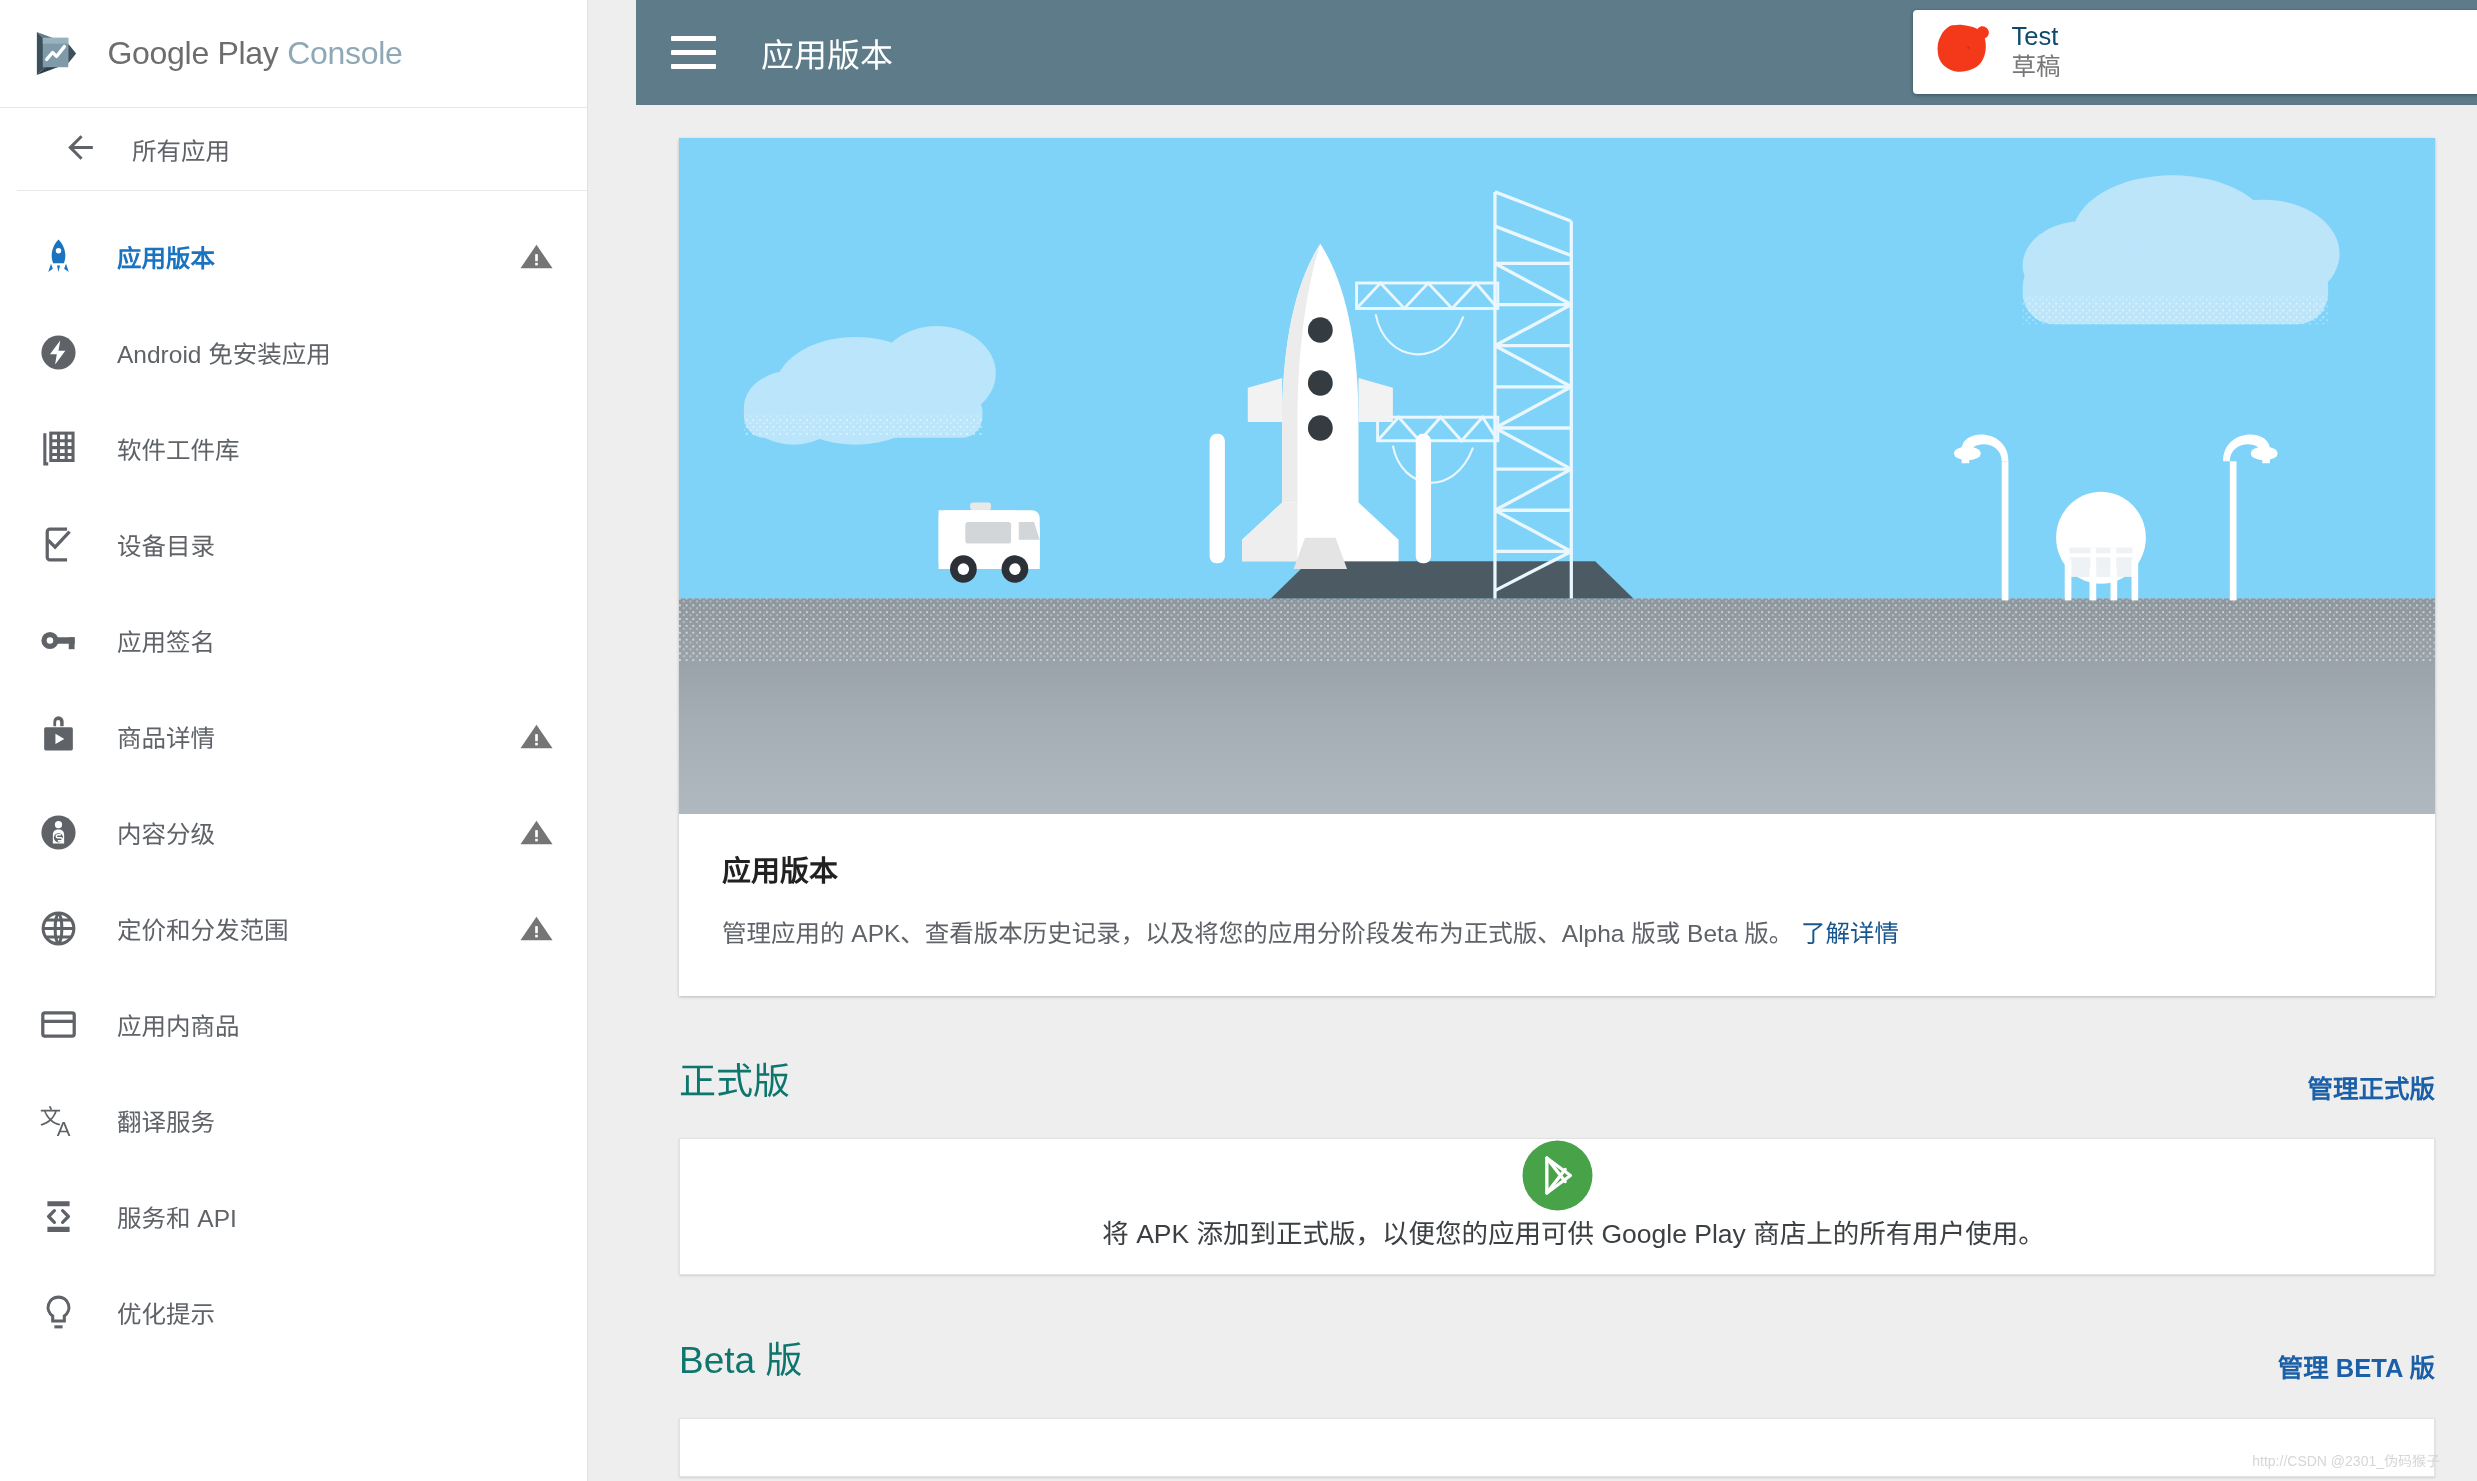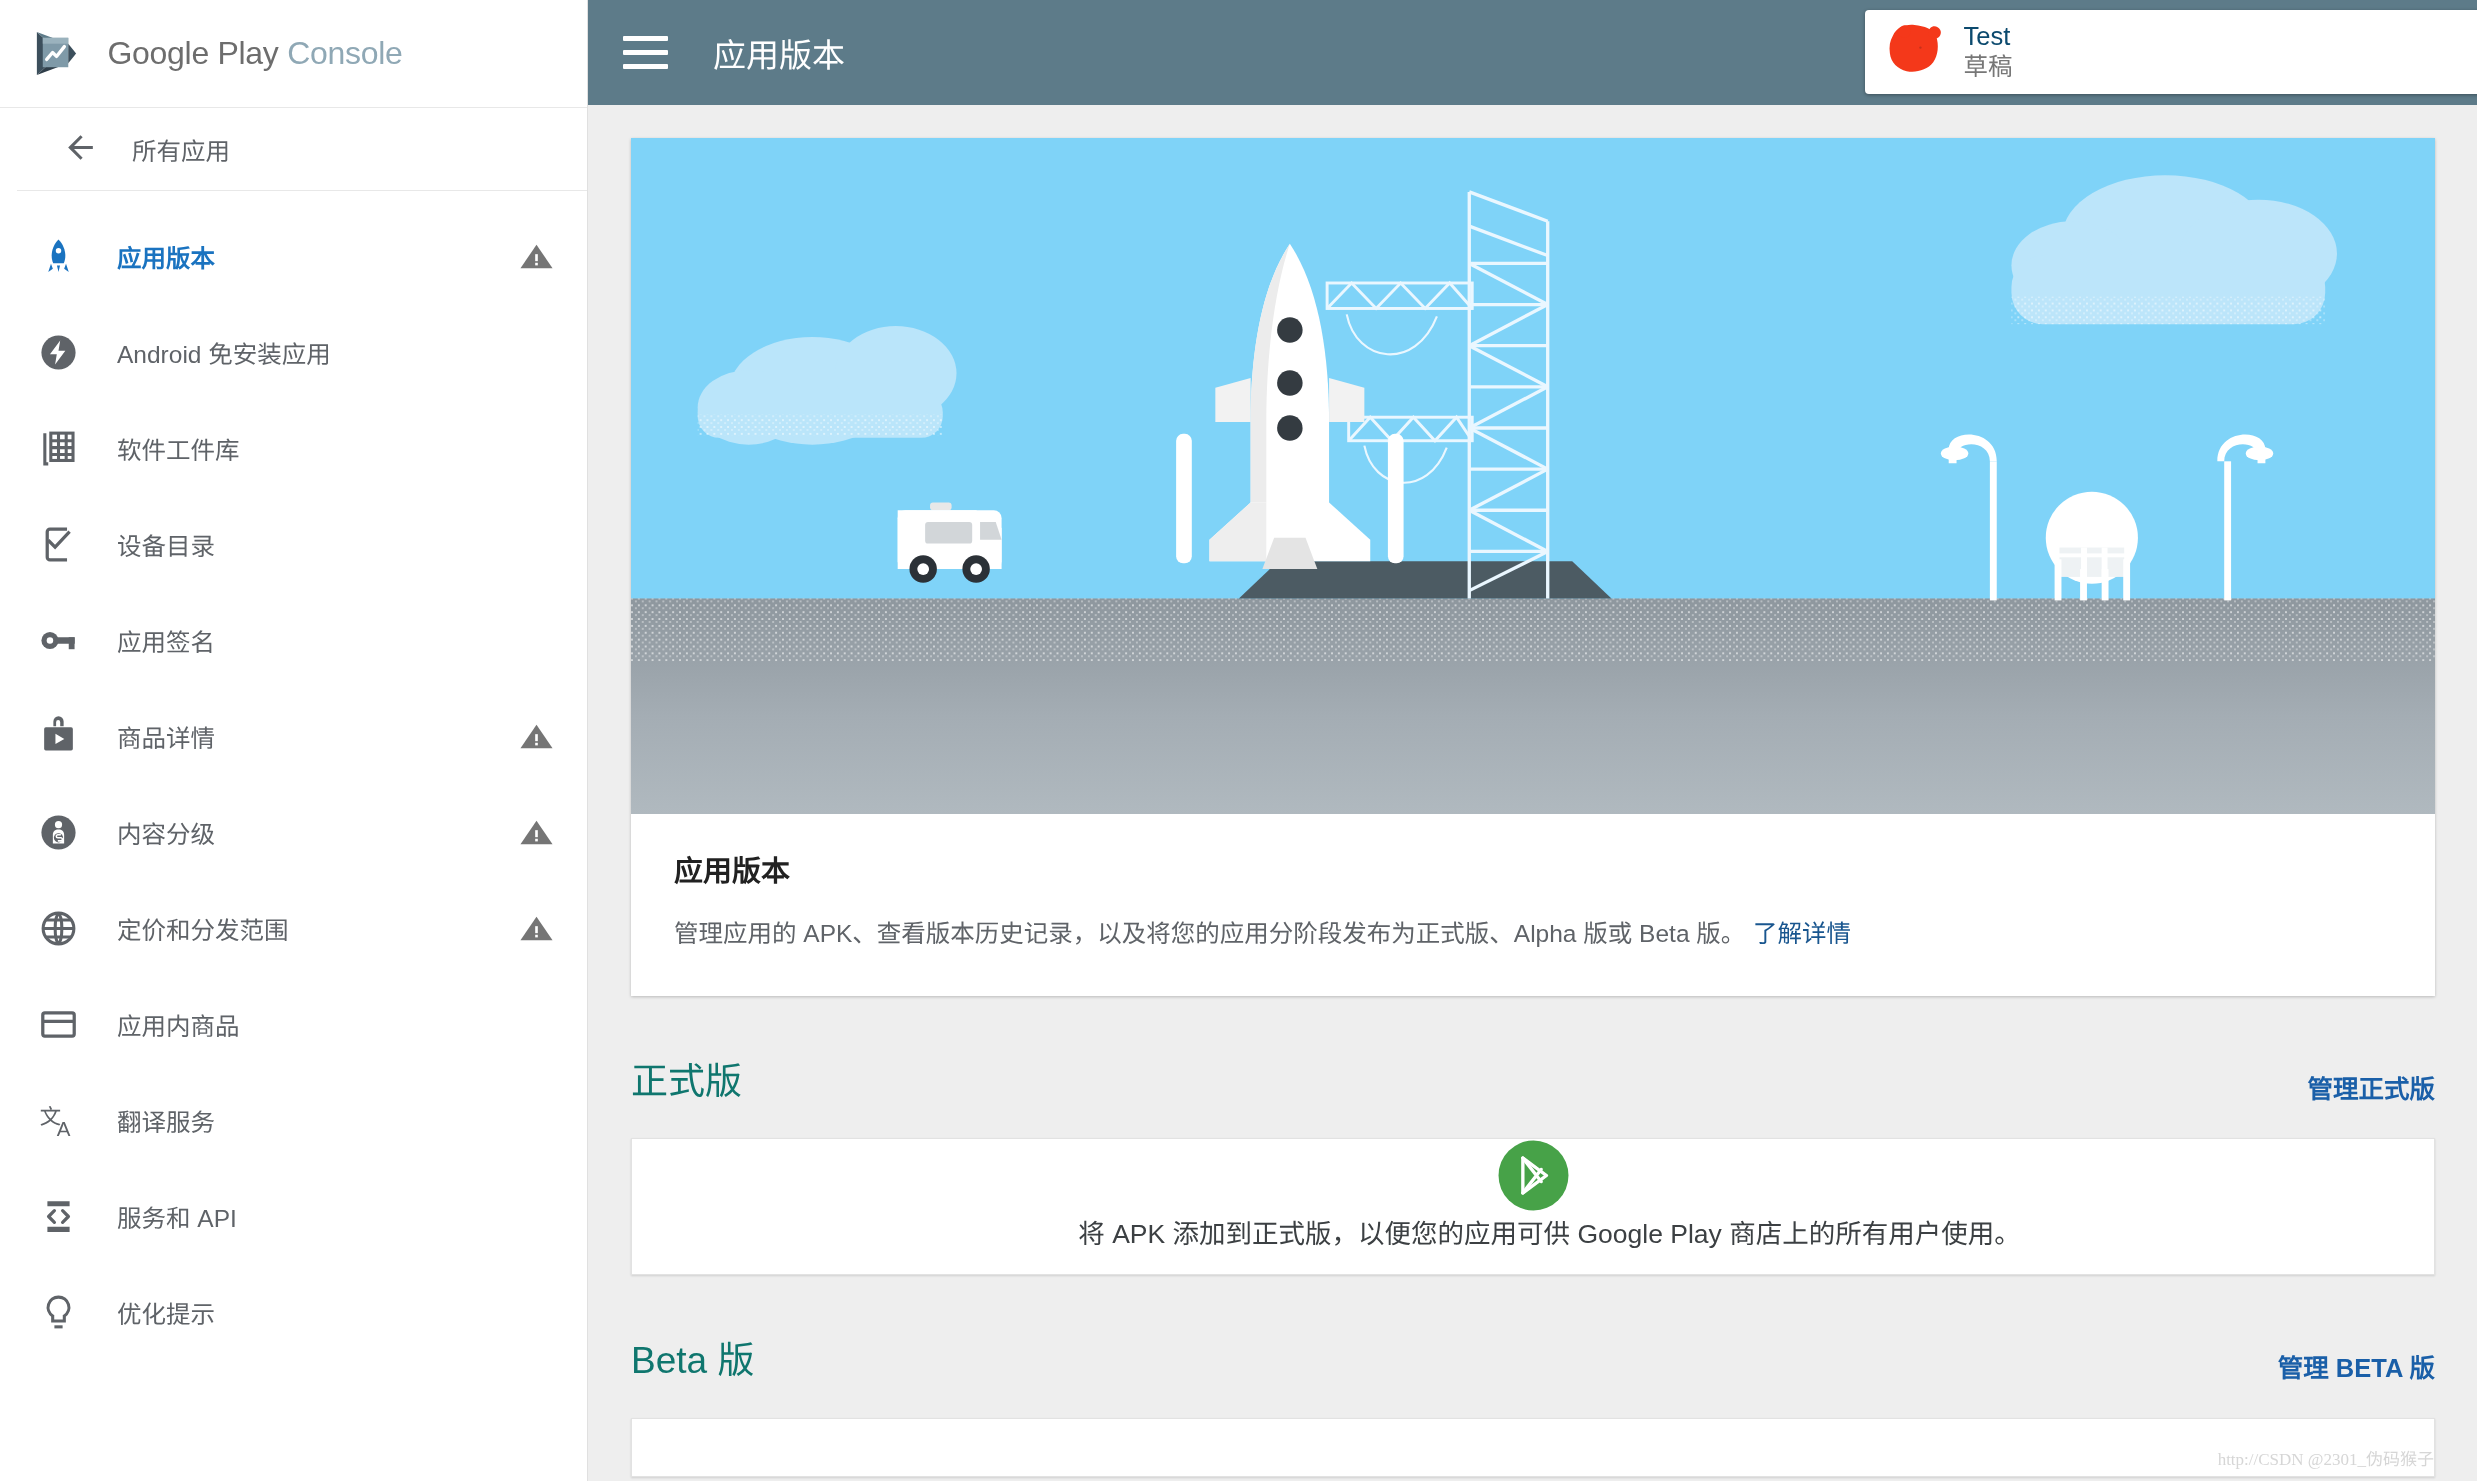--- a/index.html
+++ b/index.html
@@ -2,21 +2,21 @@
 <html lang="zh-CN"><head>
 <meta charset="utf-8">
 <style>
   html,body{margin:0;padding:0;}
   body{
     width:2478px;height:1482px;overflow:hidden;
     background:#eeeeee;
     font-family:"Liberation Sans","DejaVu Sans",sans-serif;
     -webkit-font-smoothing:antialiased;
   }
-  .app{display:flex;width:2478px;height:1480px;}
+  .app{display:flex;width:2478px;height:1480px;gap:48px;}
 
   
   .sidebar{
     width:588px;min-width:588px;height:1482px;background:#ffffff;
     border-right:1px solid #e0e0e0;box-sizing:border-box;position:relative;
   }
   .brand{
     height:108px;display:flex;align-items:center;gap:25.5px;padding-left:31px;
     border-bottom:1px solid #e8e8e8;box-sizing:border-box;
   }
@@ -96,22 +96,22 @@
 
   .track-card{
     background:#ffffff;margin:27.4px 43px 0 43px;border:1px solid #e2e2e2;
     box-shadow:0 1px 2px rgba(0,0,0,.13);
     height:137px;display:flex;align-items:center;padding:0 43px;box-sizing:border-box;flex-direction:column;
   }
   .play-badge{width:73px;height:73px;flex:none;}
   .track-text{font-size:26.5px;color:#3c4043;margin-left:33px;}
 
   .watermark{
-    position:absolute;right:44px;bottom:11.8px;font-size:17px;color:#cfcfcf;
-    font-family:Liberation Serif, serif;white-space:nowrap;
+    position:absolute;right:38px;bottom:11.8px;font-size:14px;color:#cfcfcf;
+    font-family:Liberation Sans, sans-serif;white-space:nowrap;
     pointer-events:none;opacity:.85;
   }
   .wm-wrap{position:relative;}
 </style>
 </head>
 <body>
 
 <div class="app">
 
   <aside class="sidebar">

